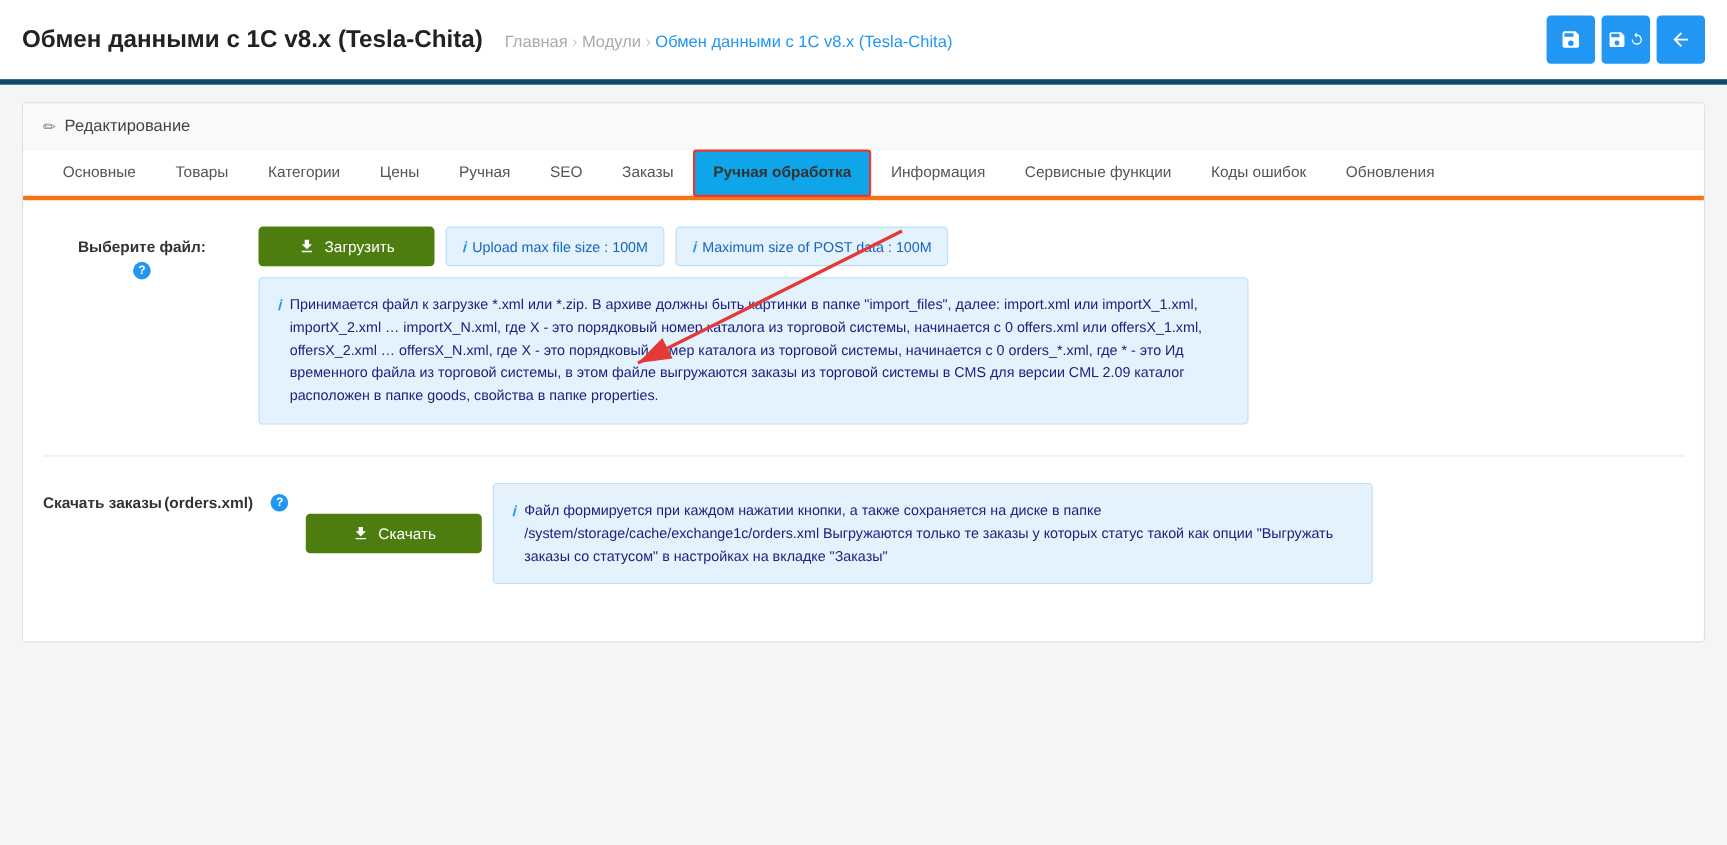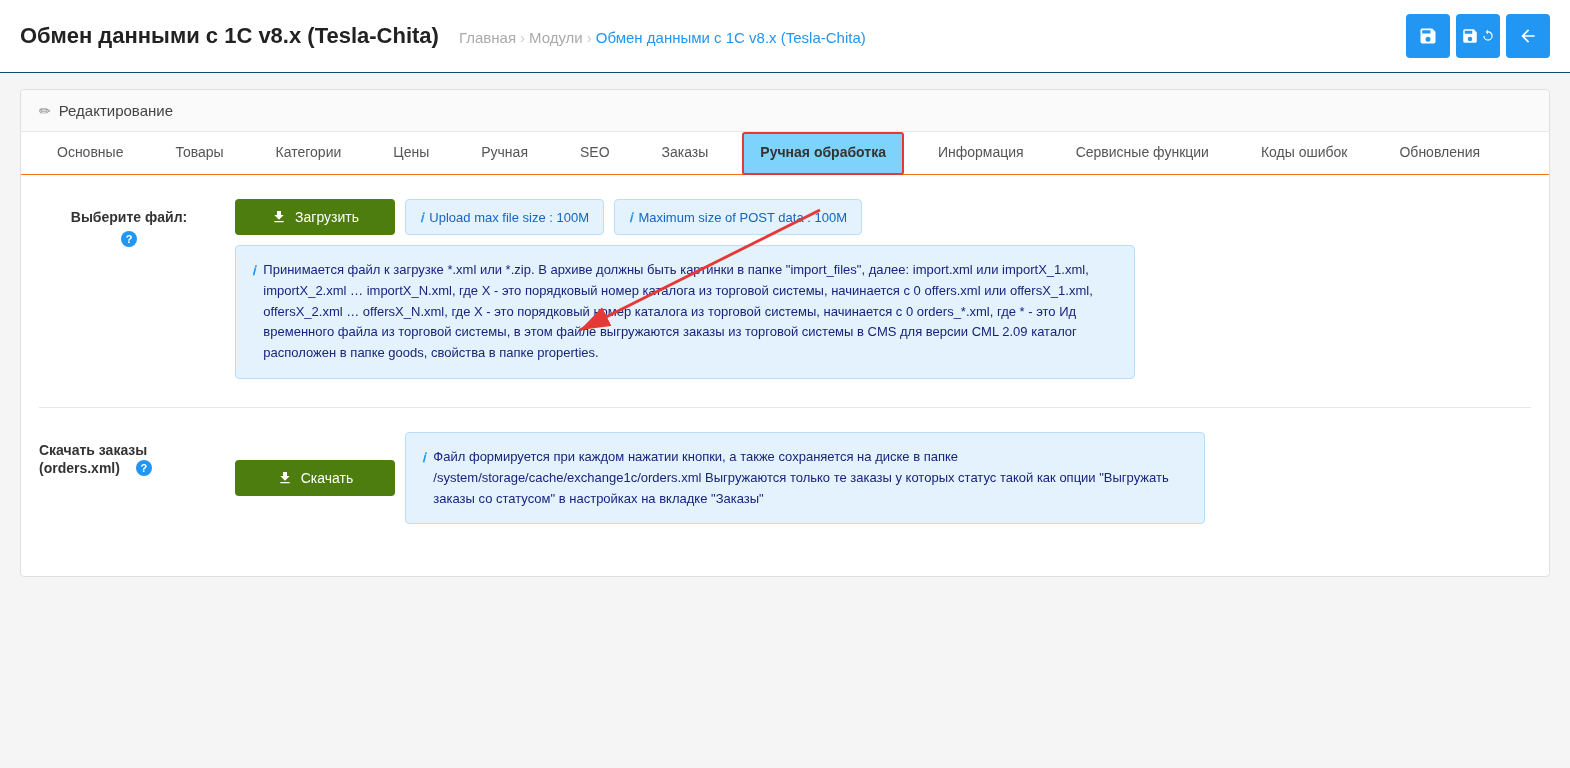--- a/index.html
+++ b/index.html
@@ -59,37 +59,37 @@
       background: #fafafa;
       border-radius: 4px 4px 0 0;
     }
     .pencil-icon { color: #888; font-size: 14px; }
 
     
     .tabs-bar {
       padding: 0 18px;
       display: flex;
       flex-wrap: wrap;
-      gap: 16px;
-      border-bottom: 1px solid #f97316;
+      gap: 0;
+      border-bottom: 4px solid #f97316;
     }
     .tab-item {
       padding: 12px 18px;
       cursor: pointer;
       font-size: 14px;
       color: #555;
       border-bottom: 2px solid transparent;
       white-space: nowrap;
     }
     .tab-item.highlighted {
       border: 2px solid #e53935;
       border-radius: 3px;
       color: #333;
       font-weight: 600;
-      background: #7dd3fc;
+      background: #0ea5e9;
       margin-bottom: -1px;
       padding: 10px 16px;
     }
 
     
     .content-area {
       padding: 24px 18px;
     }
 
     
@@ -198,21 +198,21 @@
       margin: 4px 0 24px 0;
     }
 
     
     .full-header {
       background: #fff;
       padding: 14px 20px;
       display: flex;
       align-items: center;
       justify-content: space-between;
-      border-bottom: 1px solid #0c4a6e;
+      border-bottom: 5px solid #0c4a6e;
     }
     .full-header-left {
       display: flex;
       align-items: baseline;
       gap: 20px;
     }
   </style>
 </head>
 <body>
 
@@ -299,21 +299,21 @@
           <div class="info-block">
             <span class="i-icon">ℹ</span>
             <span>Принимается файл к загрузке *.xml или *.zip. В архиве должны быть картинки в папке "import_files", далее: import.xml или importX_1.xml, importX_2.xml … importX_N.xml, где X - это порядковый номер каталога из торговой системы, начинается с 0 offers.xml или offersX_1.xml, offersX_2.xml … offersX_N.xml, где X - это порядковый номер каталога из торговой системы, начинается с 0 orders_*.xml, где * - это Ид временного файла из торговой системы, в этом файле выгружаются заказы из торговой системы в CMS для версии CML 2.09 каталог расположен в папке goods, свойства в папке properties.</span>
           </div>
         </div>
       </div>
 
       <hr class="section-divider">
 
       <div class="form-row">
-        <div class="form-label-area" style="flex-direction:column; align-items:flex-start; gap:2px; padding-top:10px;">
+        <div class="form-label-area" style="flex-direction:row; align-items:flex-start; gap:2px; padding-top:10px;">
           <span>Скачать заказы</span>
           <span style="display:flex;align-items:center;gap:16px;">
             <span>(orders.xml)</span>
             <span class="help-icon">?</span>
           </span>
         </div>
         <div class="form-controls">
           <div class="controls-row">
             <button class="btn-primary">
               <svg width="16" height="16" viewBox="0 0 24 24" fill="white">

